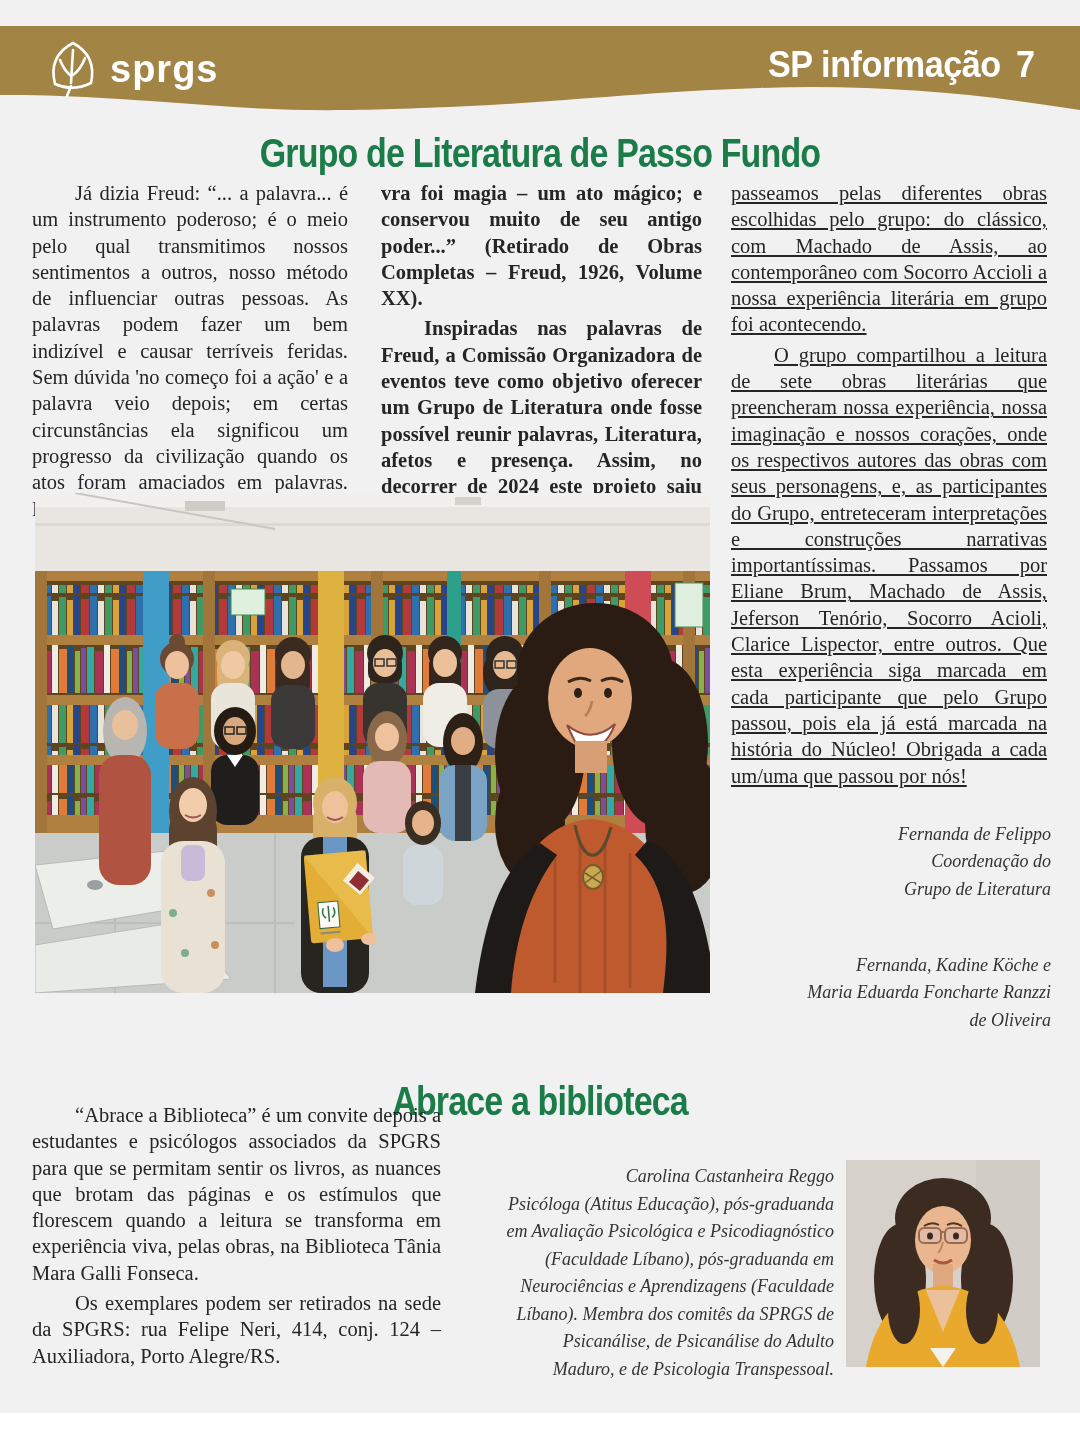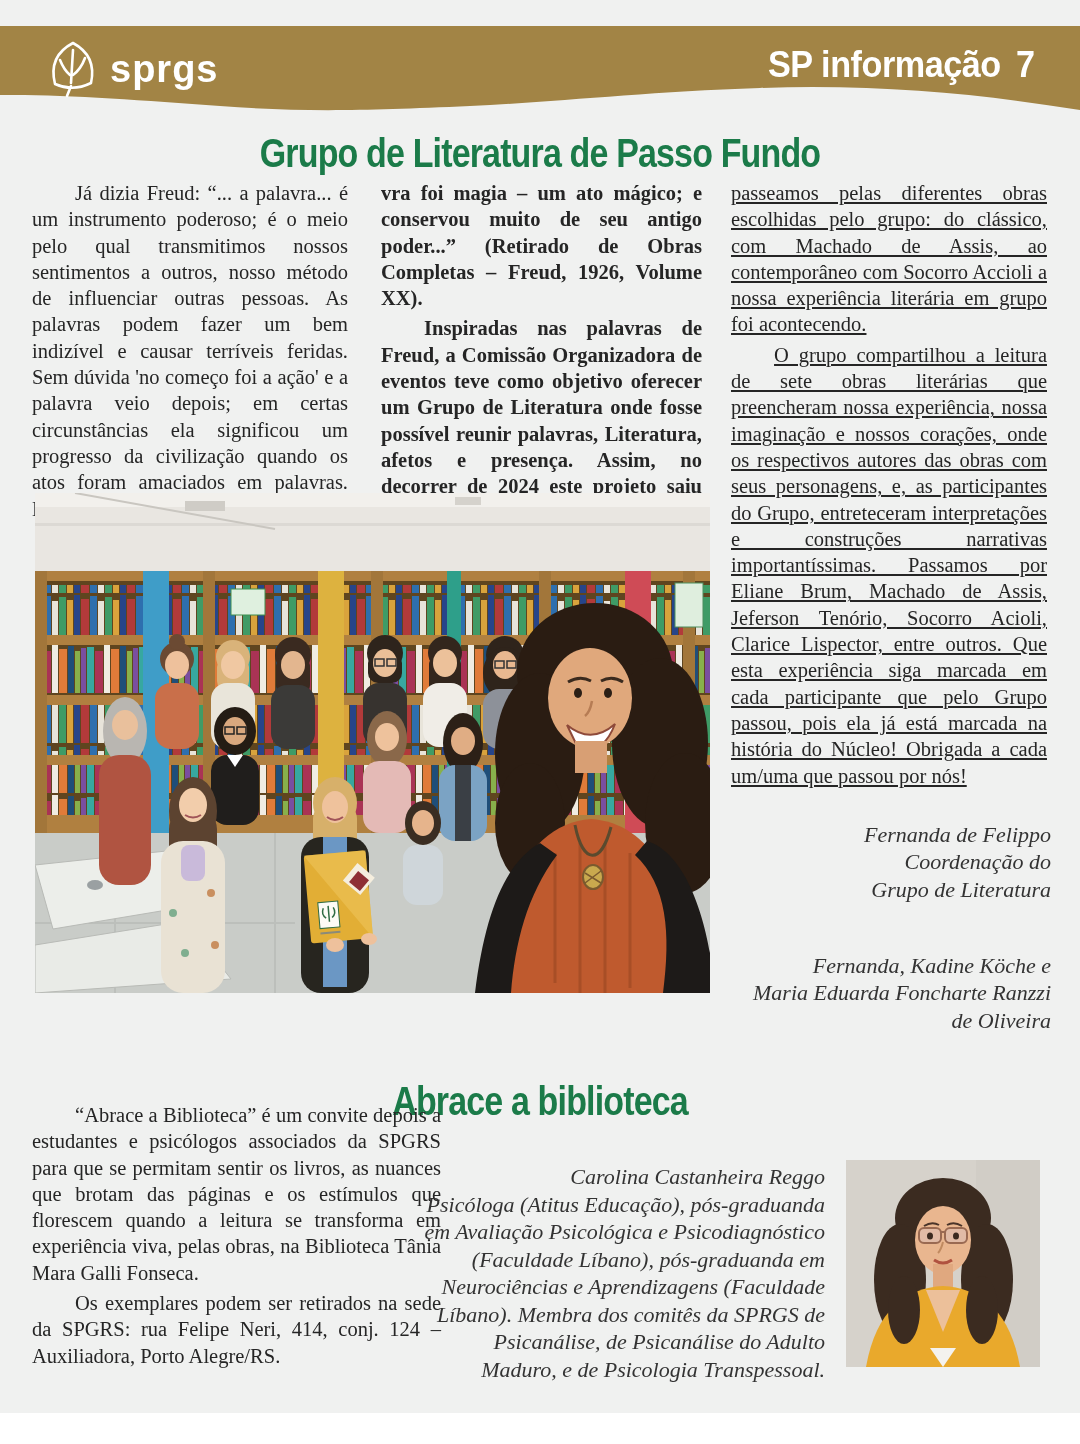--- a/index.html
+++ b/index.html
@@ -17,26 +17,26 @@
                  font-family:"Liberation Sans",sans-serif;font-weight:700;font-size:40px;
                  color:#1b7b49;letter-spacing:-1px;transform:scaleX(.85);transform-origin:center;}
   #title1{top:104px;}
   #title2{top:1046px;}
   .serif-col{position:absolute;font-size:20.5px;line-height:26.3px;color:#252525;text-align:justify;}
   .serif-col p{margin:4px;}
   .indent{text-indent:2.1em;}
   #col1{left:28px;top:176px;width:324px;}
   #col2{left:377px;top:176px;width:329px;font-weight:bold;}
   #col3{left:727px;top:176px;width:324px;text-decoration:underline;}
-  .italic-block{position:absolute;font-style:italic;font-size:22px;line-height:27.5px;color:#333;
+  .italic-block{position:absolute;font-style:italic;font-size:18px;line-height:27.5px;color:#333;
                 text-align:right;white-space:pre-line;}
   #sig{left:727px;top:793px;width:324px;}
   #sig .sig-names{margin-top:21px;}
   #a2col1{left:28px;top:1098px;width:417px;}
-  #bio{left:417px;top:1163px;width:408px;}
+  #bio{left:426px;top:1163px;width:408px;}
   #photo1{position:absolute;left:35px;top:493px;}
   #photo2{position:absolute;left:846px;top:1160px;}
   figure{margin:0;}
 </style>
 </head>
 <body>
 
 <div class="page">
 
   <svg class="band-svg" width="1080" height="150" viewBox="0 0 1080 150">

